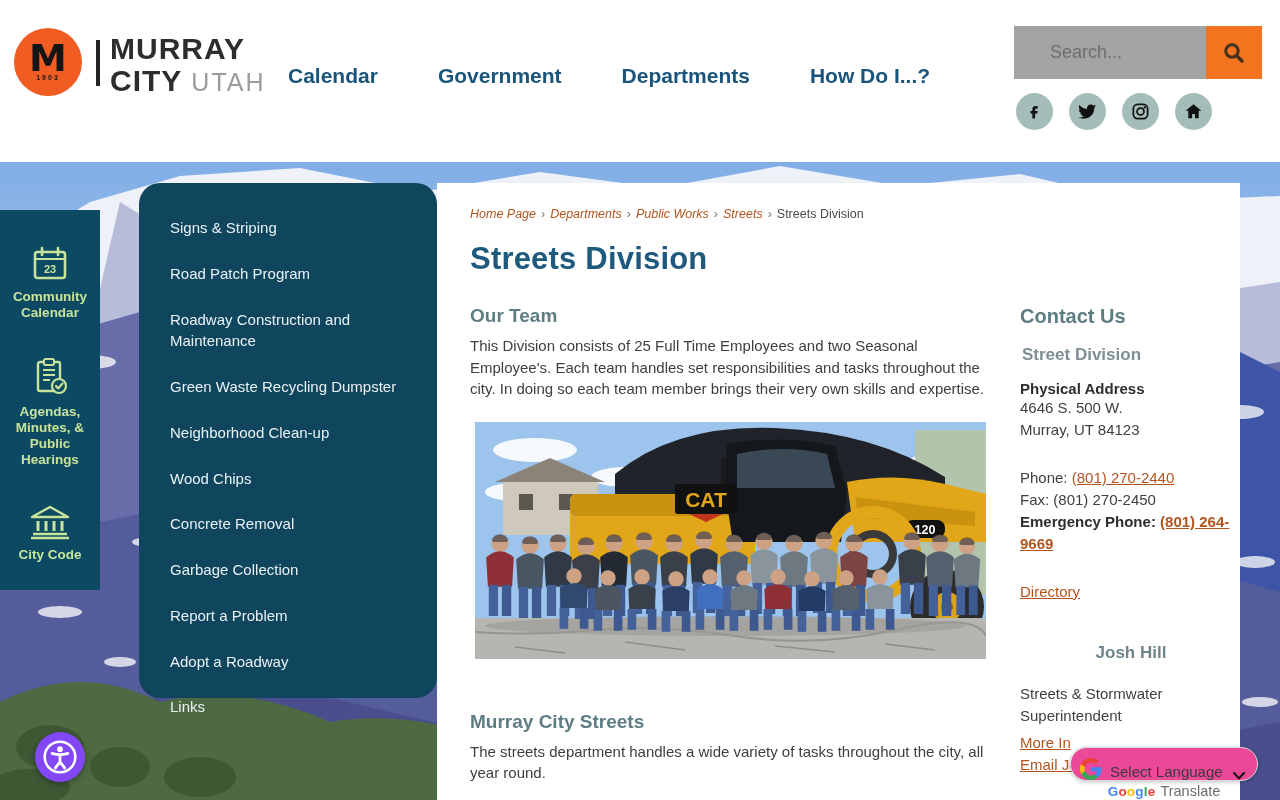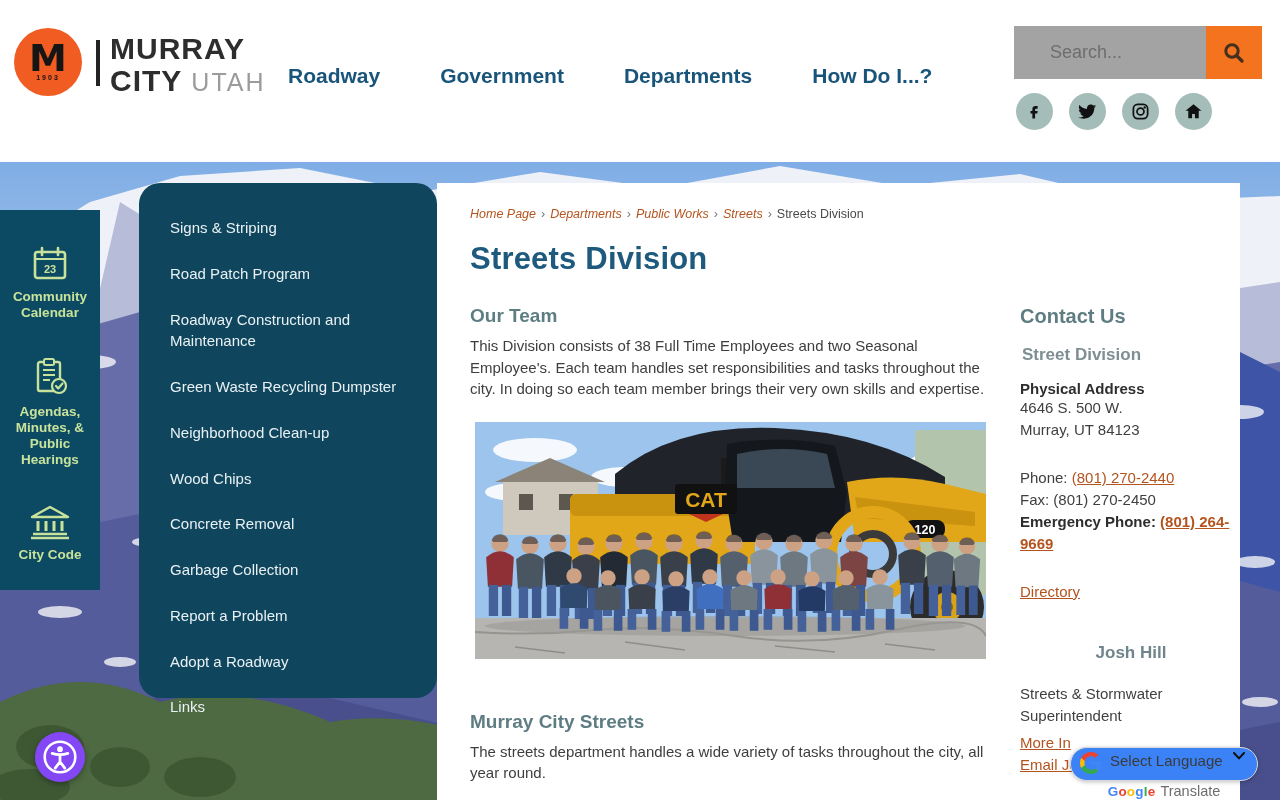--- a/index.html
+++ b/index.html
@@ -76,23 +76,23 @@
   .p-name { margin-top:42px; font-size:17px; font-weight:700; color:#6f858b;text-align:center; }
   .p-line { font-size:15px; color:#3f3f3f; line-height:22px; }
   .p-line.first { margin-top:20px; }
   .p-email { display:inline-block; margin-top:4px; font-size:15px; }
   .p-more { display:inline-block; margin-top:7px; font-size:15px; }
 
   
   .a11y-btn { position:absolute; left:35px; top:732px; width:50px; height:50px; border-radius:50%;
               background:#8347f5; border:none; cursor:pointer; z-index:8;
               display:flex; align-items:center; justify-content:center; box-shadow:0 2px 6px rgba(0,0,0,.35); }
-  .gt-pill { position:absolute; left:1070px; top:747px; width:188px; height:34px; background:#3b82f6;
-             border:1px solid #d7d7d7; border-radius:17px; z-index:8; display:flex; align-items:flex-start;
-             padding:4px 12px 0 9px; cursor:pointer; box-shadow:0 1px 4px rgba(0,0,0,.25); }
+  .gt-pill { position:absolute; left:1070px; top:747px; width:188px; height:34px; background:#ec4899;
+             border:1px solid #d7d7d7; border-radius:17px; z-index:8; display:flex; align-items:flex-end;
+             padding:11px 12px 0 9px; cursor:pointer; box-shadow:0 1px 4px rgba(0,0,0,.25); }
   .gt-pill .gt-text { flex:1; margin-left:8px; font-size:15px; color:#3a3a3a; }
   .gt-caption { position:absolute; left:1070px; top:783px; width:188px; z-index:8; display:flex;
                 justify-content:center; align-items:baseline; gap:5px; }
   .g-word { font-size:13.5px; font-weight:700; letter-spacing:.2px; }
   .g-word .l1{color:#4285F4}.g-word .l2{color:#EA4335}.g-word .l3{color:#FBBC05}
   .g-word .l4{color:#4285F4}.g-word .l5{color:#34A853}.g-word .l6{color:#EA4335}
   .gt-label { font-size:14.5px; color:#6d6d6d; }
 </style>
 </head>
 <body>
@@ -148,21 +148,21 @@
     </div>
     <div class="logo-bar"></div>
     <div class="wordmark">
       <div class="wm-1">MURRAY</div>
       <div class="wm-row">
         <span class="wm-2">CITY</span>
         <span class="wm-3">UTAH</span>
       </div>
     </div>
     <nav class="nav">
-      <a>Roadway</a>
+      <a>Calendar</a>
       <a>Government</a>
       <a>Departments</a>
       <a>How Do I...?</a>
     </nav>
     <div class="search-box">
       <input type="text" placeholder="Search..." style="">
     </div>
     <button class="search-btn">
       <svg width="24" height="24" viewBox="0 0 24 24">
         <circle cx="10" cy="10" r="6.2" fill="none" stroke="#44301d" stroke-width="3"></circle>
@@ -250,21 +250,21 @@
 
   <div class="card">
     <div class="crumbs">
       <a>Home Page</a><span class="sep">›</span><a>Departments</a><span class="sep">›</span><a>Public Works</a><span class="sep">›</span><a>Streets</a><span class="sep">›</span><span class="current">Streets Division</span>
     </div>
 
     <h1 class="page-title">Streets Division</h1>
 
     <div class="content-col">
       <h2 class="sec-h">Our Team</h2>
-      <p>This Division consists of 38 Full Time Employees and two Seasonal Employee's. Each team handles set responsibilities and tasks throughout the city. In doing so each team member brings their very own skills and expertise.</p>
+      <p>This Division consists of 25 Full Time Employees and two Seasonal Employee's. Each team handles set responsibilities and tasks throughout the city. In doing so each team member brings their very own skills and expertise.</p>
 
       <svg class="team-photo" viewBox="0 0 511 237">
         <defs>
           <symbol id="pstand" viewBox="0 0 22 52">
             <circle cx="11" cy="6" r="5" fill="#cda184"></circle>
             <path d="M6.2 4.2 a5 5 0 0 1 9.6 0 l-1 1 h-7.6 z" fill="rgba(35,40,48,.55)"></path>
             <path d="M3 14 Q11 7 19 14 L18 31 H4 Z" fill="currentColor"></path>
             <rect x="4.5" y="30" width="5.4" height="18" fill="#44619a"></rect>
             <rect x="12.1" y="30" width="5.4" height="18" fill="#3d5990"></rect>
           </symbol>

